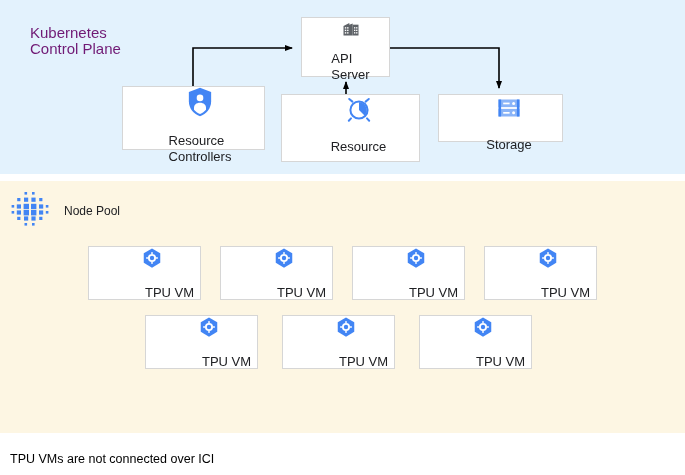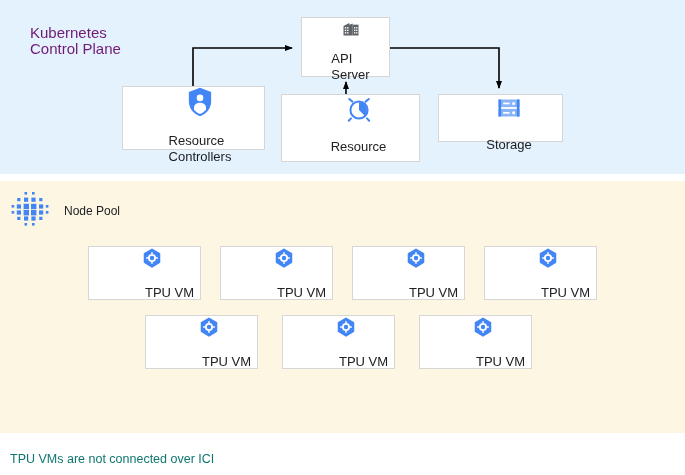--- a/index.html
+++ b/index.html
@@ -111,21 +111,21 @@
     left: 0; top: 0;
     width: 685px; height: 180px;
     pointer-events: none;
   }
 
   
   #caption {
     position: absolute;
     left: 10px; top: 452px;
     font-size: 12.5px;
-    color: #0f766e;
+    color: #000000;
   }
 
   
   .icon { display: block; flex: 0 0 auto; }
 </style>
 </head>
 <body>
 
 <div id="control-plane-panel"></div>
 

